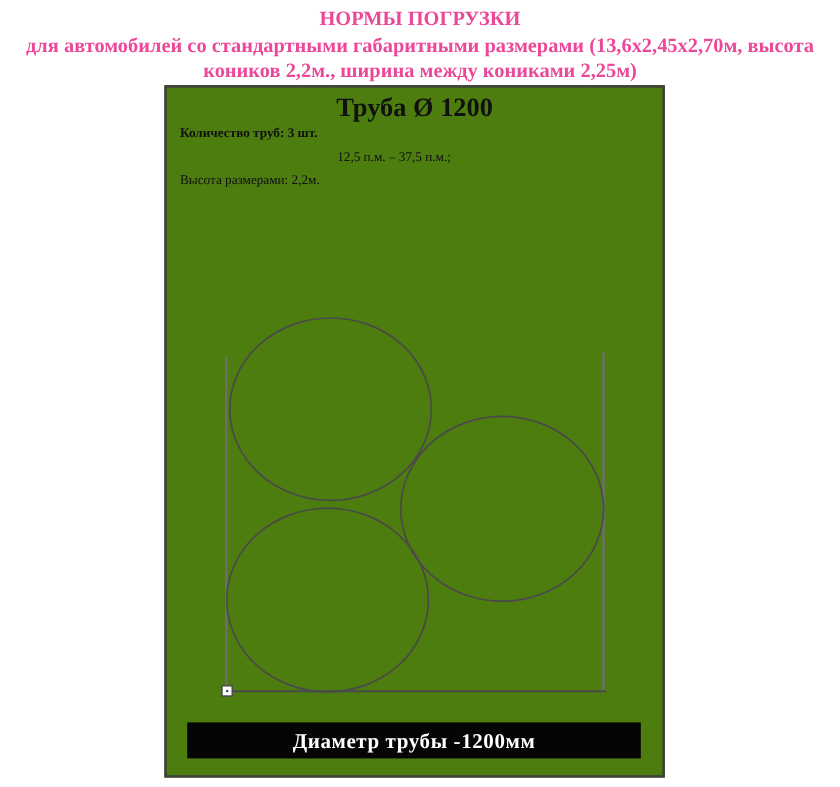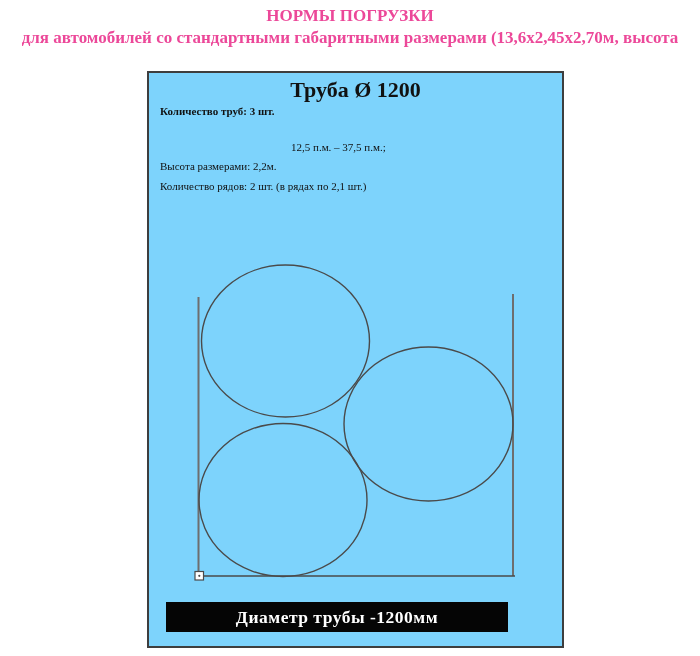--- a/index.html
+++ b/index.html
@@ -7,49 +7,50 @@
     width:700px;height:656px;position:relative;background:#ffffff;
     font-family:"Liberation Serif","DejaVu Serif",serif;color:#111111;
     overflow:hidden;
   }
   .header{
     position:absolute;top:5px;left:0;width:700px;text-align:center;
     font-weight:bold;font-size:17px;line-height:21.5px;color:#ec4899;
     white-space:nowrap;
   }
   .card{
-    position:absolute;left:147px;top:71px;width:413px;height:573px;
-    border:2px solid #3e3e3e;background:#7dd3fc;
+    position:absolute;left:137px;top:71px;width:413px;height:573px;
+    border:2px solid #3e3e3e;background:#4d7c0f;
   }
   .card-title{
     position:absolute;top:5px;left:0;width:100%;text-align:center;
     font-size:22px;font-weight:bold;line-height:24px;white-space:nowrap;
   }
   .info{
     position:absolute;top:29px;left:11px;right:4px;
     font-size:11px;line-height:19.7px;white-space:nowrap;
   }
   .info .bold{font-weight:bold;}
-  .info .indent{padding-left:131px;margin-top:16px;}
+  .info .indent{padding-left:131px;}
   svg.diagram{
     position:absolute;left:0;top:0;width:413px;height:573px;display:block;
   }
   .banner{
-    position:absolute;left:17px;top:529px;width:342px;height:30px;
+    position:absolute;left:17px;top:529px;width:378px;height:30px;
     background:#050505;color:#ffffff;font-weight:bold;font-size:17.5px;
     display:flex;align-items:center;justify-content:center;
     white-space:nowrap;letter-spacing:0.5px;
   }
 </style>
 </head>
 <body>
 
 <div class="header">
   <div>НОРМЫ ПОГРУЗКИ</div>
   <div>для автомобилей со стандартными габаритными размерами (13,6х2,45х2,70м, высота</div>
+  <div>коников 2,2м., ширина между кониками 2,25м)</div>
 </div>
 
 <div class="card">
 
   <svg class="diagram" viewBox="0 0 413 573" aria-hidden="true">
 
     <line x1="49.5" y1="224" x2="49.5" y2="503" stroke="#6e6e6e" stroke-width="2"></line>
     <line x1="364" y1="221" x2="364" y2="503" stroke="#6e6e6e" stroke-width="2"></line>
     <line x1="47" y1="503" x2="366" y2="503" stroke="#4a4a4a" stroke-width="1.6"></line>
 
@@ -60,20 +61,19 @@
     <rect x="46" y="498.5" width="8.5" height="8.5" fill="#ffffff" stroke="#4a4a4a" stroke-width="1.2"></rect>
     <circle cx="50.3" cy="502.8" r="1.1" fill="#4a4a4a"></circle>
   </svg>
 
   <div class="card-title">Труба Ø 1200</div>
 
   <div class="info">
     <div class="bold">Количество труб: 3 шт.</div>
     <div class="indent">12,5 п.м. – 37,5 п.м.;</div>
     <div>Высота размерами: 2,2м.</div>
-    <div>Количество рядов: 2 шт. (в рядах по 2,1 шт.)</div>
   </div>
 
   <div class="banner">
     <span>Диаметр трубы -1200мм</span>
   </div>
 
 </div>
 
 </body></html>

